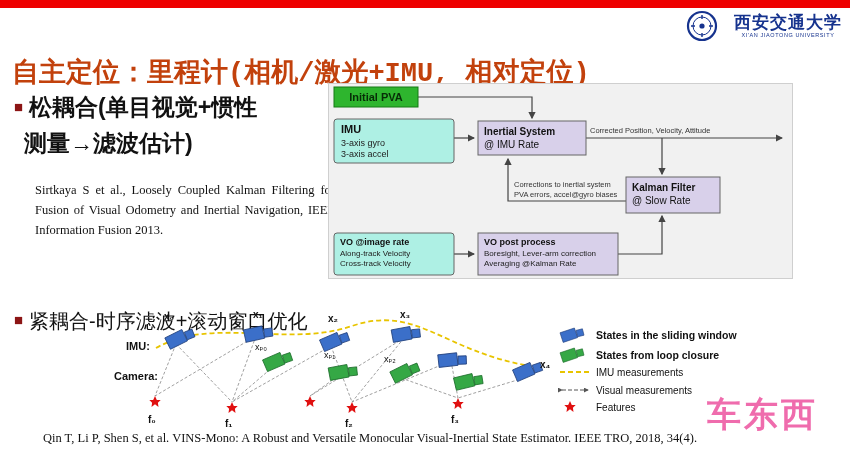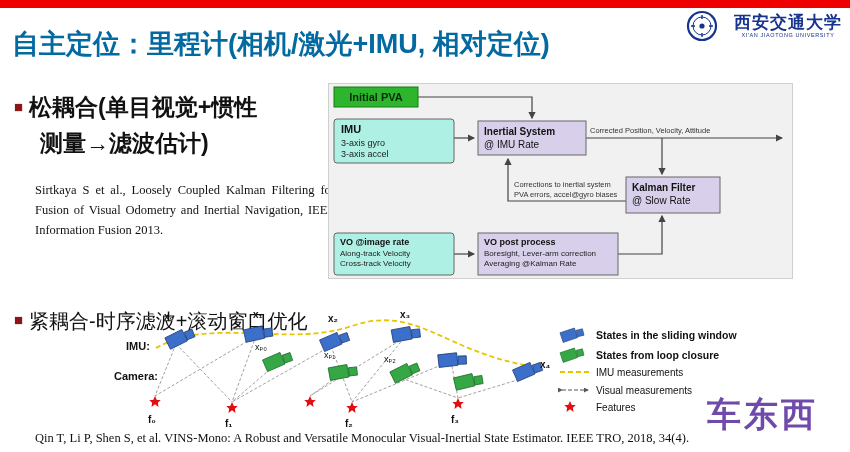--- a/index.html
+++ b/index.html
@@ -6,39 +6,39 @@
   .slide{
     position:relative;width:850px;height:452px;background:#ffffff;
     overflow:hidden;font-family:"Liberation Sans","DejaVu Sans",sans-serif;
   }
   .topbar{position:absolute;top:0;left:0;width:850px;height:8px;background:#ee0000;}
   .logo{position:absolute;top:10px;right:8px;display:flex;align-items:center;gap:16px;}
   .logo-texts{display:flex;flex-direction:column;align-items:center;line-height:1;}
   .logo-cn{font-family:"Liberation Serif","DejaVu Serif",serif;font-weight:bold;
     font-size:17px;color:#16338e;letter-spacing:1px;white-space:nowrap;}
   .logo-en{font-size:5.5px;color:#16338e;letter-spacing:0.6px;margin-top:2px;white-space:nowrap;}
-  .title{position:absolute;top:26px;left:12px;font-size:27px;font-weight:bold;color:#0369a1;white-space:nowrap;}
+  .title{position:absolute;top:54px;left:12px;font-size:27px;font-weight:bold;color:#c2410c;white-space:nowrap;font-family:Liberation Mono, monospace;}
   .bullet-block{position:absolute;left:14px;top:90px;font-size:23px;color:#111;line-height:1.55;font-weight:bold;}
   .bullet-sq{color:#8c1515;font-size:15px;vertical-align:3px;margin-right:6px;}
-  .bullet-l2{margin-left:26px;}
+  .bullet-l2{margin-left:10px;}
   .bullet2{position:absolute;left:14px;top:284px;font-size:20px;color:#111;margin-top:24px;}
   .cite1{
     position:absolute;left:35px;top:180px;width:300px;
     font-family:"Liberation Serif","DejaVu Serif",serif;font-size:12.5px;color:#111;
     line-height:1.6;text-align:justify;
   }
   .cite2{
-    position:absolute;left:0;top:431px;width:724px;text-align:center;
+    position:absolute;left:8px;top:431px;width:724px;text-align:center;
     font-family:"Liberation Serif","DejaVu Serif",serif;font-size:12.5px;color:#111;
   }
   .flow-svg{position:absolute;left:328px;top:83px;}
   .vins-svg{position:absolute;left:112px;top:306px;}
   .watermark{
     position:absolute;right:32px;top:392px;font-size:34px;font-weight:bold;
-    color:#4c1d95;opacity:.8;letter-spacing:3px;
+    color:#ec4899;opacity:.8;letter-spacing:3px;
     font-family:"Liberation Serif","DejaVu Serif",serif;
   }
   text{font-family:"Liberation Sans","DejaVu Sans",sans-serif;}
 </style>
 </head>
 <body>
 
 <div class="slide">
 
   <div class="topbar"></div>

